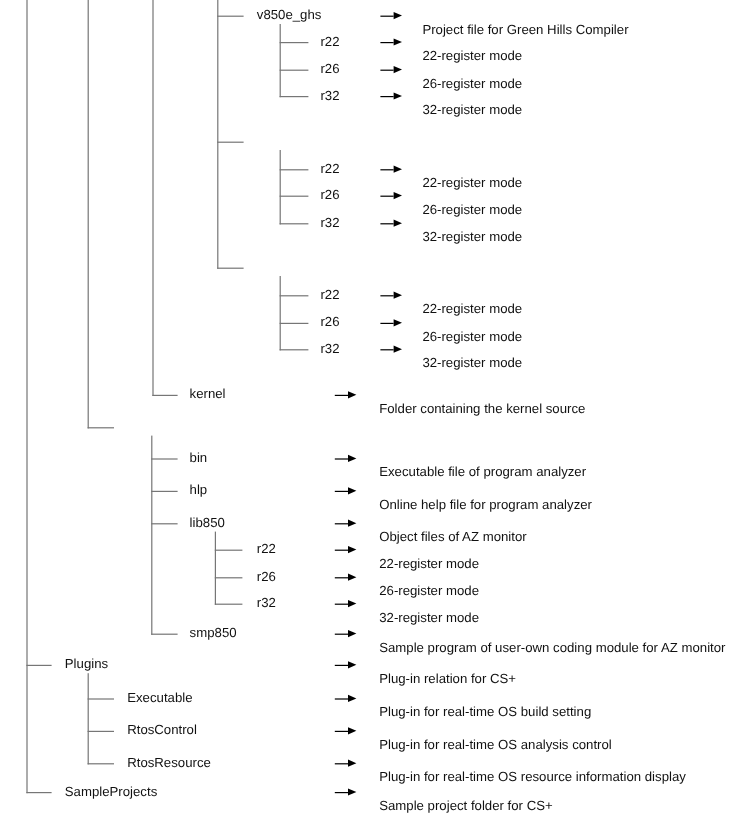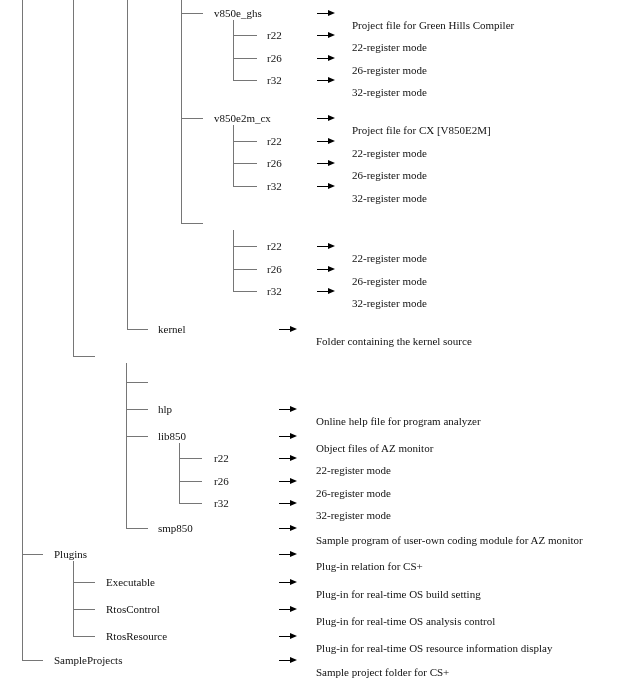--- a/index.html
+++ b/index.html
@@ -1,18 +1,18 @@
 <!DOCTYPE html>
 <html><head>
 <meta charset="utf-8">
 <style>
   html,body{margin:0;padding:0;background:#ffffff;}
   #stage{
     position:relative;width:622px;height:680px;background:#ffffff;overflow:hidden;
-    font-family:Liberation Serif, serif;font-size:11px;color:#111111;
+    font-family:Liberation Sans, sans-serif;font-size:11px;color:#111111;
   }
   .vline,.hline{position:absolute;background:#767676;}
   .vline{width:1px;}
   .hline{height:1px;}
   .row{position:absolute;left:0;right:0;height:14px;line-height:14px;}
   .lbl{position:absolute;top:0;white-space:nowrap;}
   .dsc{position:absolute;top:12px;white-space:nowrap;}
   .lx54{left:54px}.lx106{left:106px}.lx158{left:158px}.lx214{left:214px}.lx267{left:267px}
   .dscA{left:352px}.dscB{left:316px}
   .arr{position:absolute;top:7px;width:11px;height:1px;background:#000;}
@@ -78,25 +78,20 @@
   <div class="row" style="top:51px">
     <span class="lbl lx267">r26</span>
     <span class="arr arrA"></span>
     <span class="dsc dscA">26-register mode</span>
   </div>
   <div class="row" style="top:73px">
     <span class="lbl lx267">r32</span>
     <span class="arr arrA"></span>
     <span class="dsc dscA">32-register mode</span>
   </div>
-  <div class="row" style="top:111px">
-    <span class="lbl lx214">v850e2m_cx</span>
-    <span class="arr arrA"></span>
-    <span class="dsc dscA">Project file for CX [V850E2M]</span>
-  </div>
   <div class="row" style="top:134px">
     <span class="lbl lx267">r22</span>
     <span class="arr arrA"></span>
     <span class="dsc dscA">22-register mode</span>
   </div>
   <div class="row" style="top:156px">
     <span class="lbl lx267">r26</span>
     <span class="arr arrA"></span>
     <span class="dsc dscA">26-register mode</span>
   </div>
@@ -117,20 +112,25 @@
   </div>
   <div class="row" style="top:284px">
     <span class="lbl lx267">r32</span>
     <span class="arr arrA"></span>
     <span class="dsc dscA">32-register mode</span>
   </div>
   <div class="row" style="top:322px">
     <span class="lbl lx158">kernel</span>
     <span class="arr arrB"></span>
     <span class="dsc dscB">Folder containing the kernel source</span>
+  </div>
+  <div class="row" style="top:375px">
+    <span class="lbl lx158">bin</span>
+    <span class="arr arrB"></span>
+    <span class="dsc dscB">Executable file of program analyzer</span>
   </div>
   <div class="row" style="top:402px">
     <span class="lbl lx158">hlp</span>
     <span class="arr arrB"></span>
     <span class="dsc dscB">Online help file for program analyzer</span>
   </div>
   <div class="row" style="top:429px">
     <span class="lbl lx158">lib850</span>
     <span class="arr arrB"></span>
     <span class="dsc dscB">Object files of AZ monitor</span>

